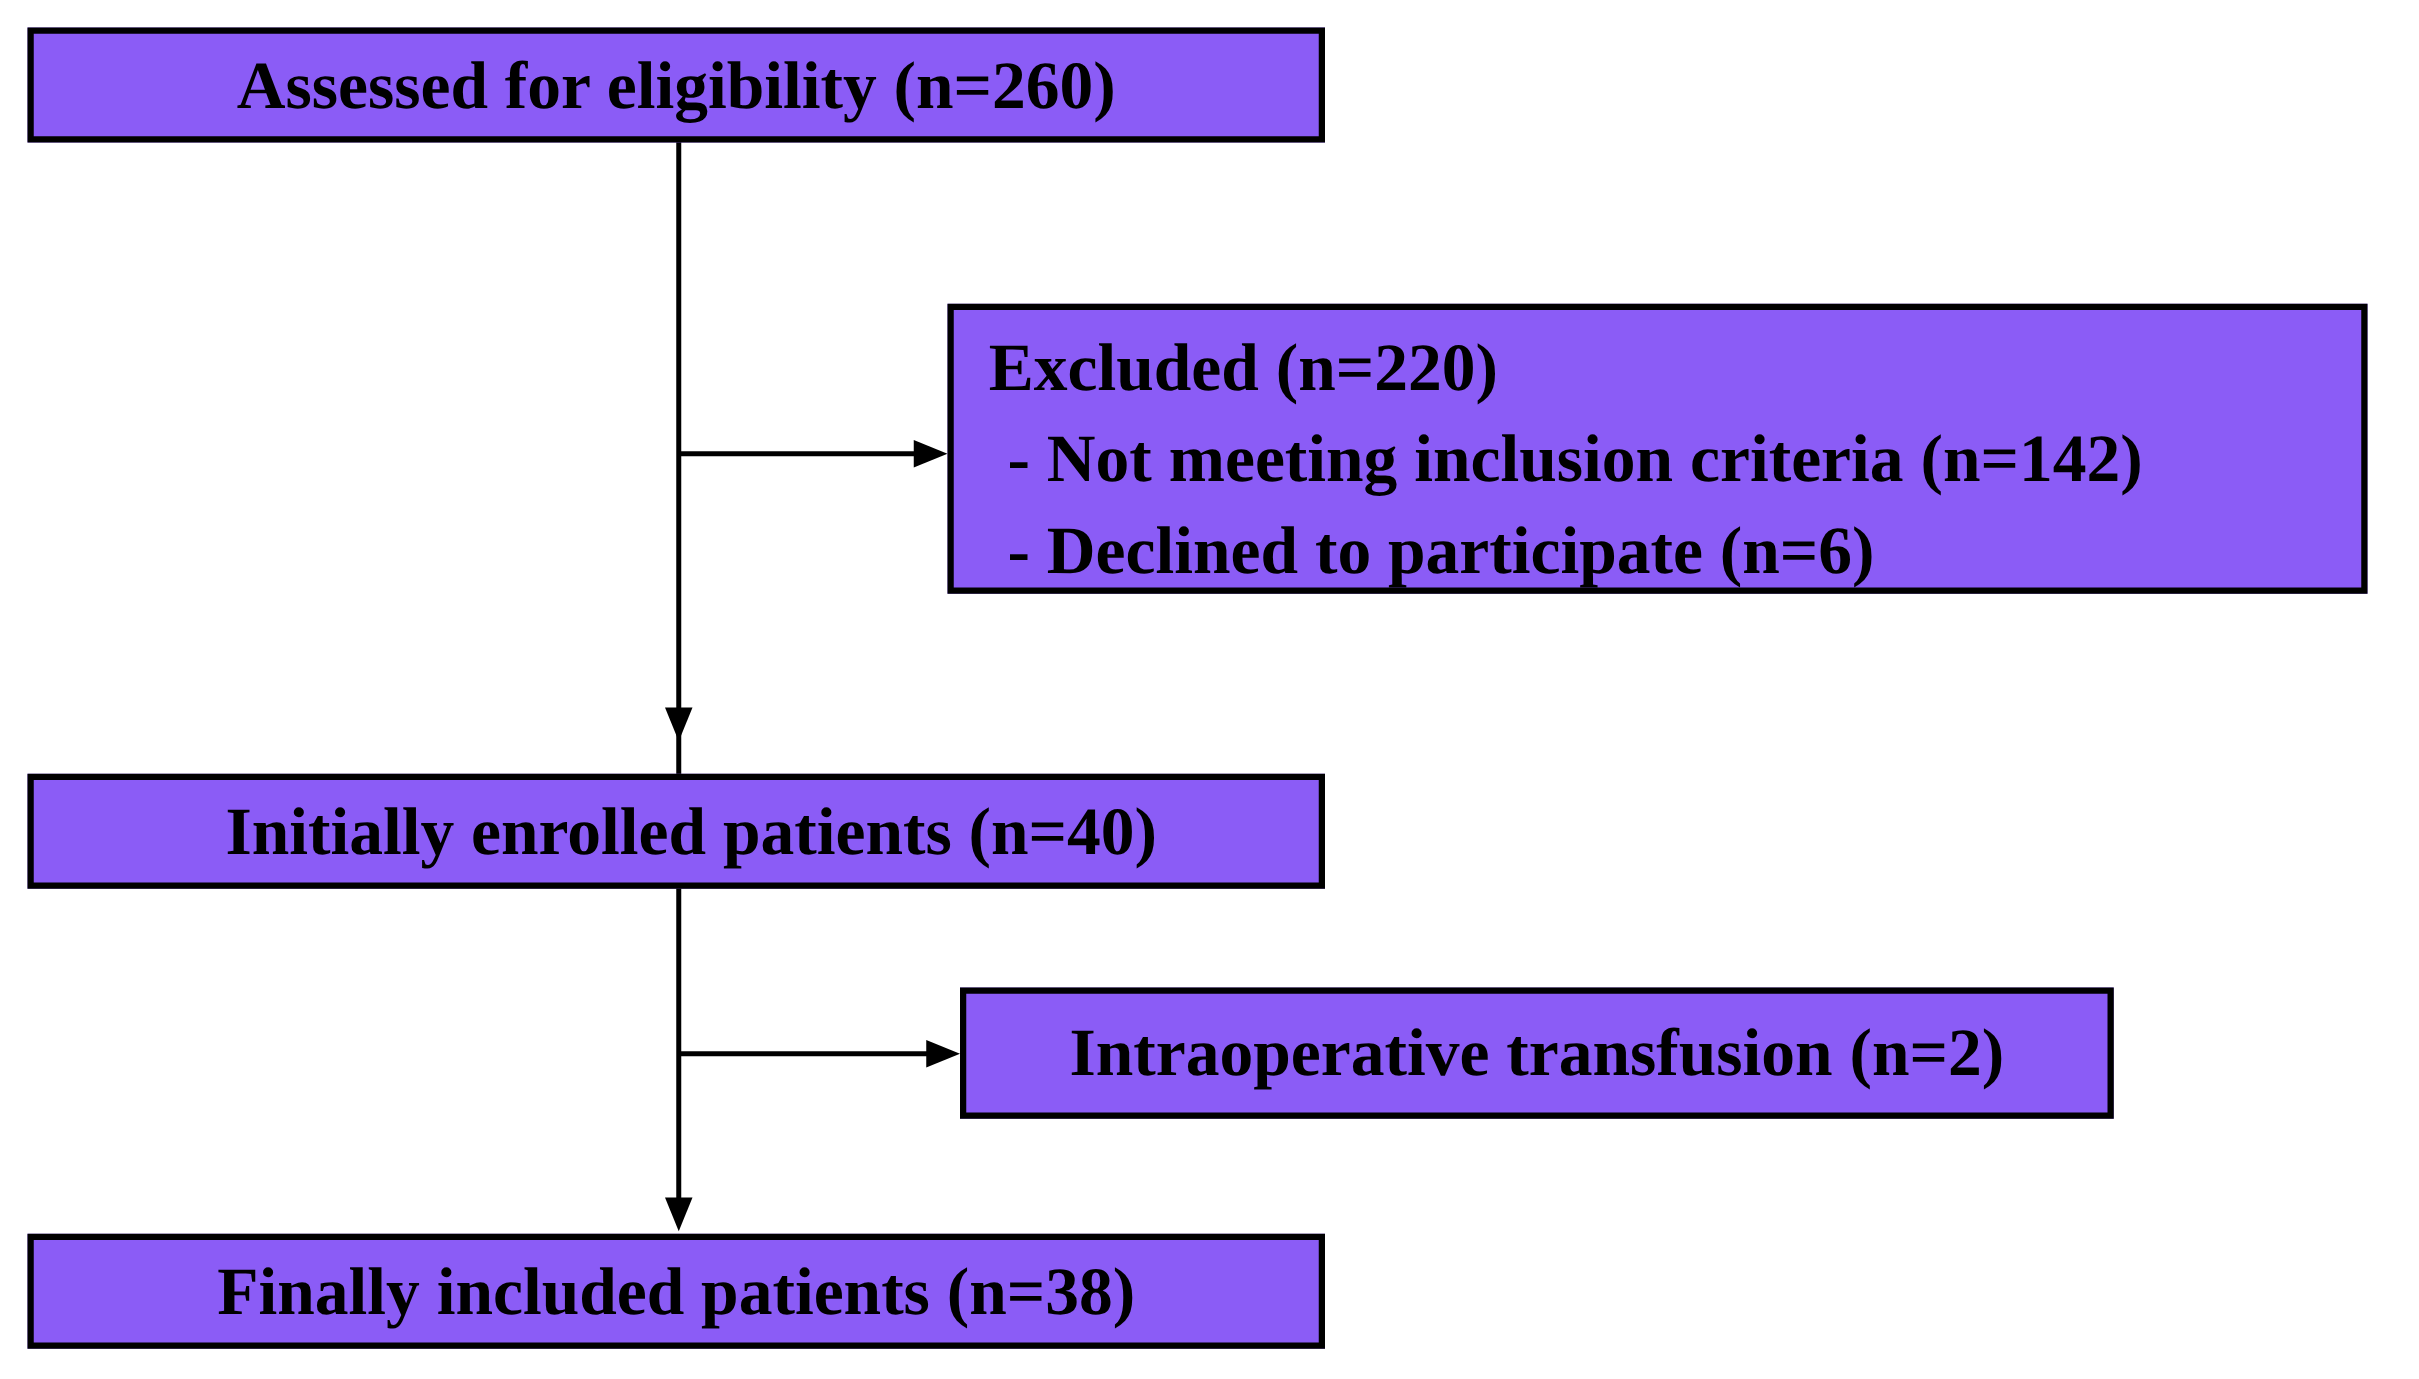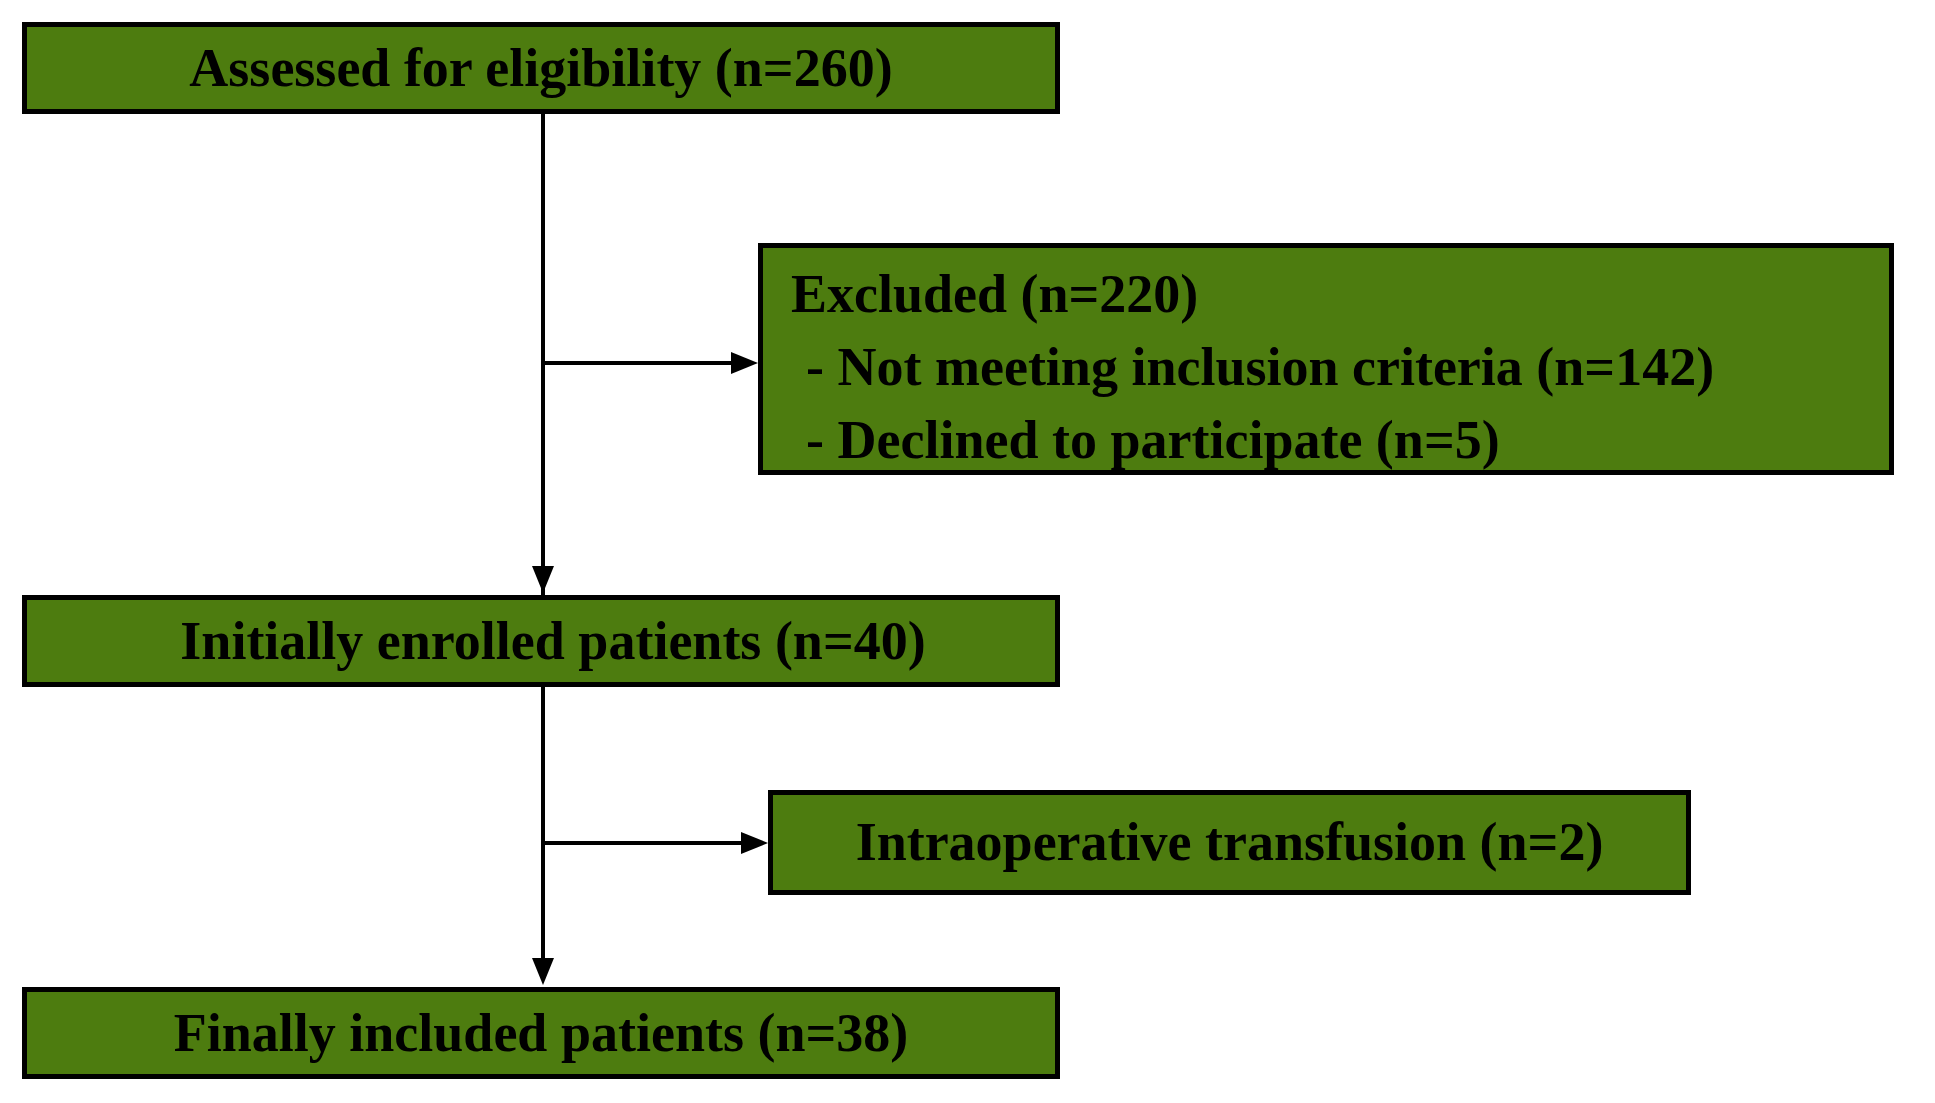--- a/index.html
+++ b/index.html
@@ -15,36 +15,36 @@
   }
   .arrow-layer {
     position: absolute;
     left: 0; top: 0;
     width: 1935px; height: 1103px;
   }
   .box {
     position: absolute;
     box-sizing: border-box;
     border: 5px solid #000000;
-    background: #4d7c0f;
+    background: #8b5cf6;
     font-size: 54px;
     line-height: 1.2;
   }
   .box.main {
     left: 22px;
     width: 1038px;
     height: 92px;
     display: flex;
     align-items: center;
     justify-content: center;
     text-align: center;
     white-space: nowrap;
   }
   #box-assessed { top: 22px; }
-  #box-enrolled { top: 595px; padding-left: 24px; }
+  #box-enrolled { top: 619px; padding-left: 24px; }
   #box-final    { top: 987px; text-align: center; }
   #box-excluded {
     left: 758px;
     top: 243px;
     width: 1136px;
     height: 232px;
     padding: 10px 10px 10px 28px;
     line-height: 73px;
     white-space: nowrap;
   }
@@ -80,21 +80,21 @@
     <polygon points="741,832 741,854 768,843" fill="#000000"></polygon>
   </svg>
 
   <div class="box main" id="box-assessed">
     <span>Assessed for eligibility (n=260)</span>
   </div>
 
   <div class="box" id="box-excluded">
     <div class="excluded-title">Excluded (n=220)</div>
     <div class="excluded-item">- Not meeting inclusion criteria (n=142)</div>
-    <div class="excluded-item">- Declined to participate (n=5)</div>
+    <div class="excluded-item">- Declined to participate (n=6)</div>
   </div>
 
   <div class="box main" id="box-enrolled">
     <span>Initially enrolled patients (n=40)</span>
   </div>
 
   <div class="box" id="box-transfusion">
     <span>Intraoperative transfusion (n=2)</span>
   </div>
 

